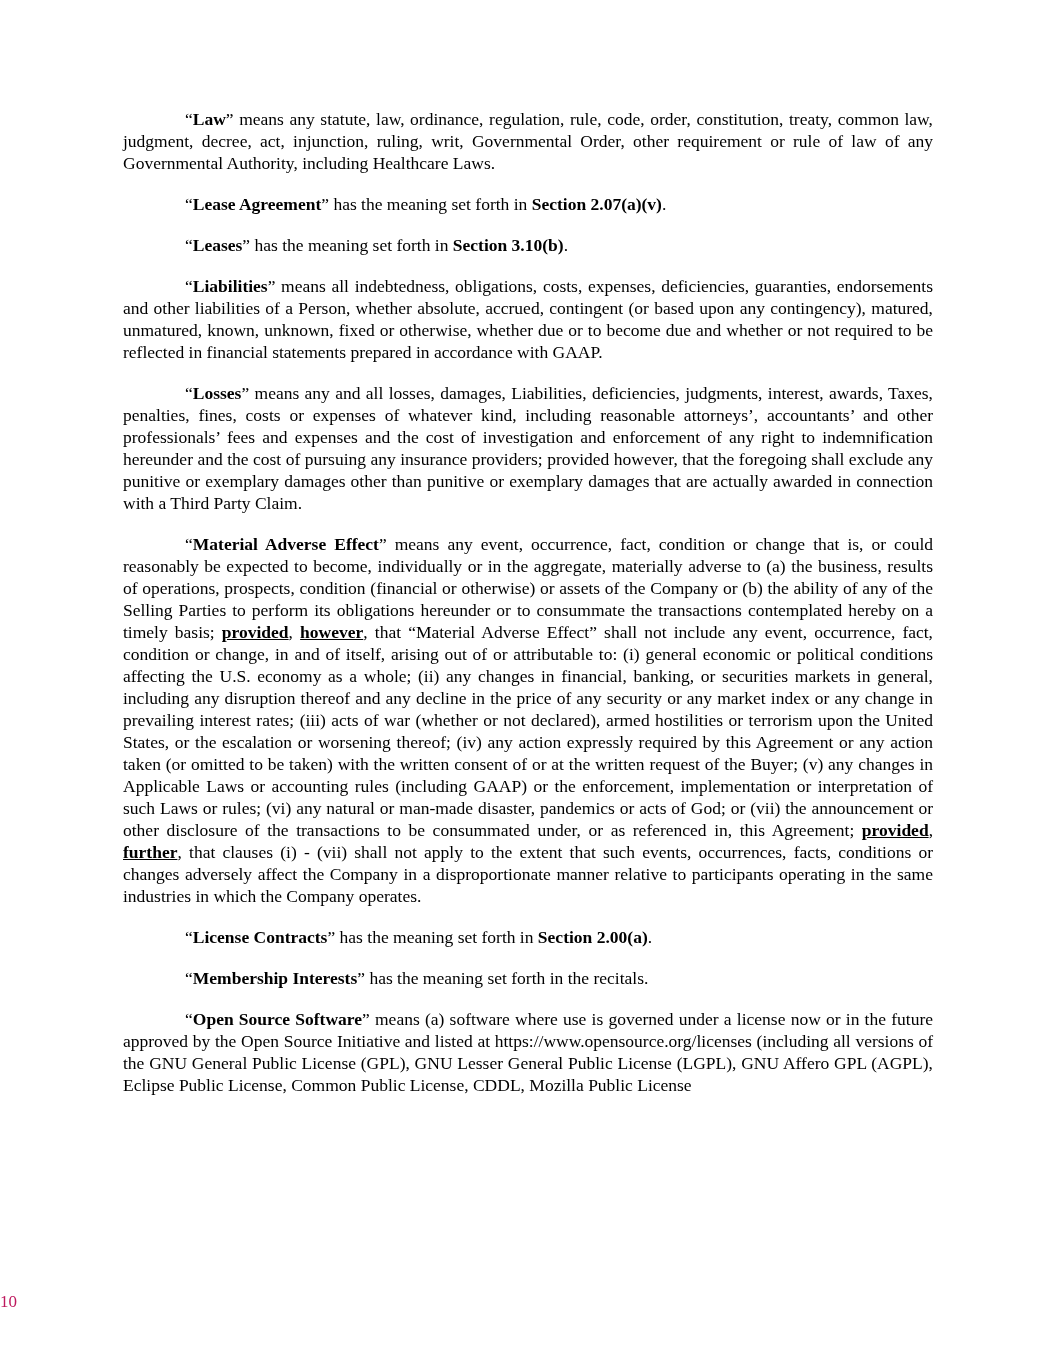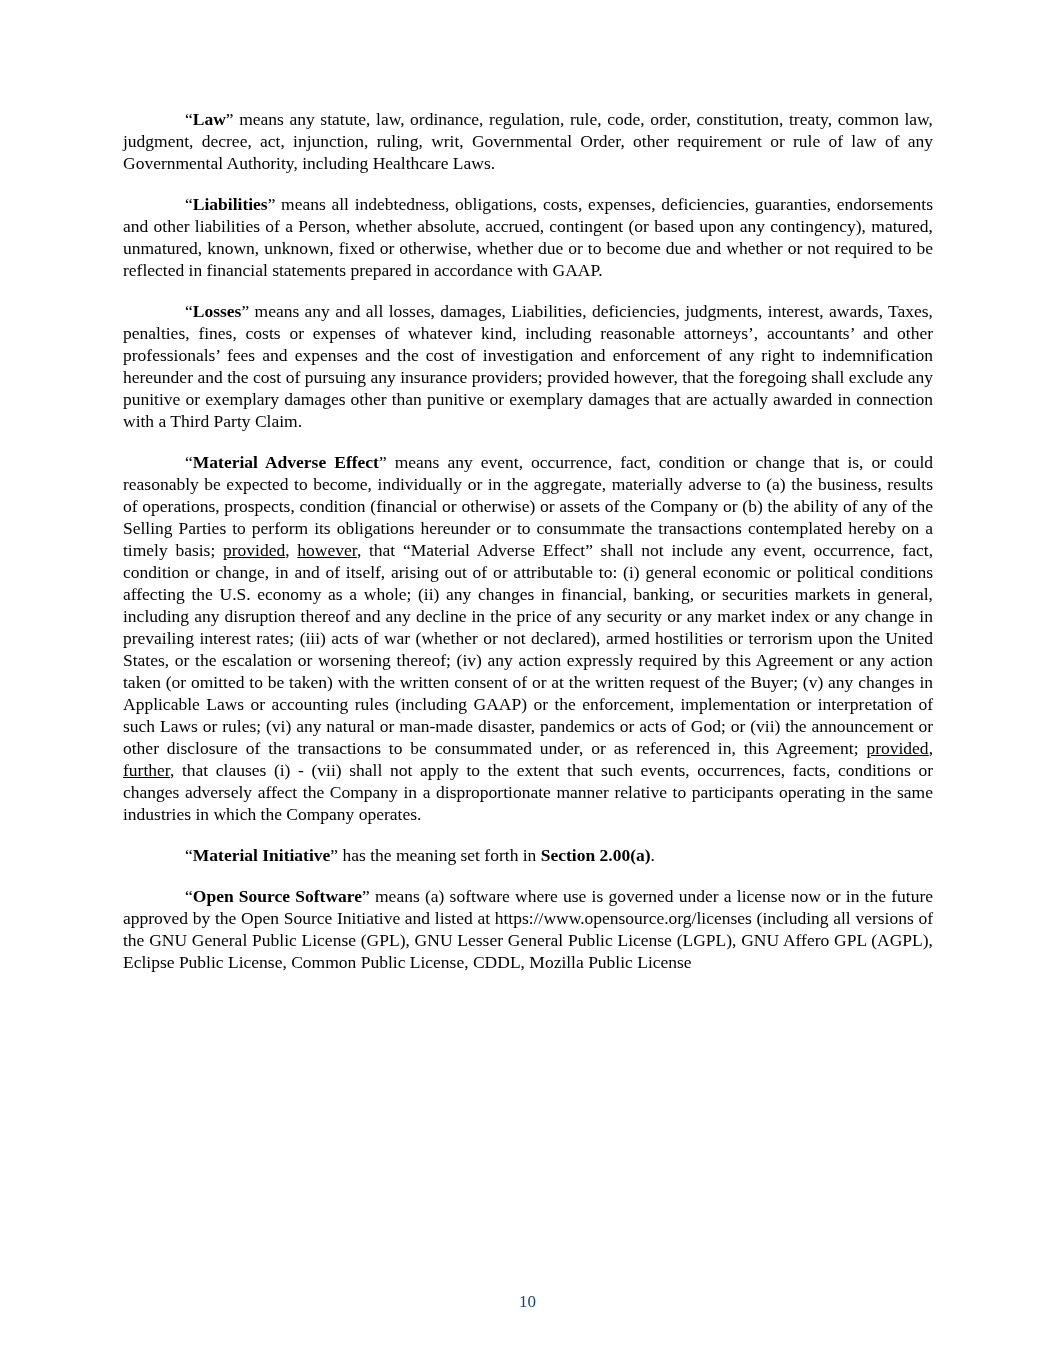--- a/index.html
+++ b/index.html
@@ -20,38 +20,40 @@
     line-height: 22px;
     color: #000000;
     overflow: hidden;
   }
   .para {
     margin: 0 0 19px 0;
     text-align: justify;
     text-indent: 62px;
   }
   .para span.b { font-weight: bold; }
-  .para span.u { text-decoration: underline; }
+  .para span.u { text-decoration: underline; font-weight: bold; }
   .page-number {
     position: absolute;
     left: 0;
     right: 0;
     bottom: 52px;
-    text-align: center;
     font-family: "Liberation Serif", "DejaVu Serif", serif;
     font-size: 17px;
-    color: #0c4a6e;
+    color: #be185d;
   }
 </style>
 </head>
 <body>
 
 <div class="page">
   <div>
       <p class="para"><span>“</span><span class="b">Law</span><span>” means any statute, law, ordinance, regulation, rule, code, order, constitution, treaty, common law, judgment, decree, act, injunction, ruling, writ, Governmental Order, other requirement or rule of law of any Governmental Authority, including Healthcare Laws.</span></p>
+      <p class="para"><span>“</span><span class="b">Lease Agreement</span><span>” has the meaning set forth in </span><span class="b">Section 2.07(a)(v)</span><span>.</span></p>
+      <p class="para"><span>“</span><span class="b">Leases</span><span>” has the meaning set forth in </span><span class="b">Section 3.10(b)</span><span>.</span></p>
       <p class="para"><span>“</span><span class="b">Liabilities</span><span>” means all indebtedness, obligations, costs, expenses, deficiencies, guaranties, endorsements and other liabilities of a Person, whether absolute, accrued, contingent (or based upon any contingency), matured, unmatured, known, unknown, fixed or otherwise, whether due or to become due and whether or not required to be reflected in financial statements prepared in accordance with GAAP.</span></p>
       <p class="para"><span>“</span><span class="b">Losses</span><span>” means any and all losses, damages, Liabilities, deficiencies, judgments, interest, awards, Taxes, penalties, fines, costs or expenses of whatever kind, including reasonable attorneys’, accountants’ and other professionals’ fees and expenses and the cost of investigation and enforcement of any right to indemnification hereunder and the cost of pursuing any insurance providers; provided however, that the foregoing shall exclude any punitive or exemplary damages other than punitive or exemplary damages that are actually awarded in connection with a Third Party Claim.</span></p>
       <p class="para"><span>“</span><span class="b">Material Adverse Effect</span><span>” means any event, occurrence, fact, condition or change that is, or could reasonably be expected to become, individually or in the aggregate, materially adverse to (a) the business, results of operations, prospects, condition (financial or otherwise) or assets of the Company or (b) the ability of any of the Selling Parties to perform its obligations hereunder or to consummate the transactions contemplated hereby on a timely basis; </span><span class="u">provided</span><span>, </span><span class="u">however</span><span>, that “Material Adverse Effect” shall not include any event, occurrence, fact, condition or change, in and of itself, arising out of or attributable to: (i) general economic or political conditions affecting the U.S. economy as a whole; (ii) any changes in financial, banking, or securities markets in general, including any disruption thereof and any decline in the price of any security or any market index or any change in prevailing interest rates; (iii) acts of war (whether or not declared), armed hostilities or terrorism upon the United States, or the escalation or worsening thereof; (iv) any action expressly required by this Agreement or any action taken (or omitted to be taken) with the written consent of or at the written request of the Buyer; (v) any changes in Applicable Laws or accounting rules (including GAAP) or the enforcement, implementation or interpretation of such Laws or rules; (vi) any natural or man-made disaster, pandemics or acts of God; or (vii) the announcement or other disclosure of the transactions to be consummated under, or as referenced in, this Agreement; </span><span class="u">provided</span><span>, </span><span class="u">further</span><span>, that clauses (i) - (vii) shall not apply to the extent that such events, occurrences, facts, conditions or changes adversely affect the Company in a disproportionate manner relative to participants operating in the same industries in which the Company operates.</span></p>
-      <p class="para"><span>“</span><span class="b">Material Initiative</span><span>” has the meaning set forth in </span><span class="b">Section 2.00(a)</span><span>.</span></p>
+      <p class="para"><span>“</span><span class="b">License Contracts</span><span>” has the meaning set forth in </span><span class="b">Section 2.00(a)</span><span>.</span></p>
+      <p class="para"><span>“</span><span class="b">Membership Interests</span><span>” has the meaning set forth in the recitals.</span></p>
       <p class="para"><span>“</span><span class="b">Open Source Software</span><span>” means (a) software where use is governed under a license now or in the future approved by the Open Source Initiative and listed at https://www.opensource.org/licenses (including all versions of the GNU General Public License (GPL), GNU Lesser General Public License (LGPL), GNU Affero GPL (AGPL), Eclipse Public License, Common Public License, CDDL, Mozilla Public License</span></p>
     </div>
   <div class="page-number">10</div>
 </div>
 
 </body></html>

